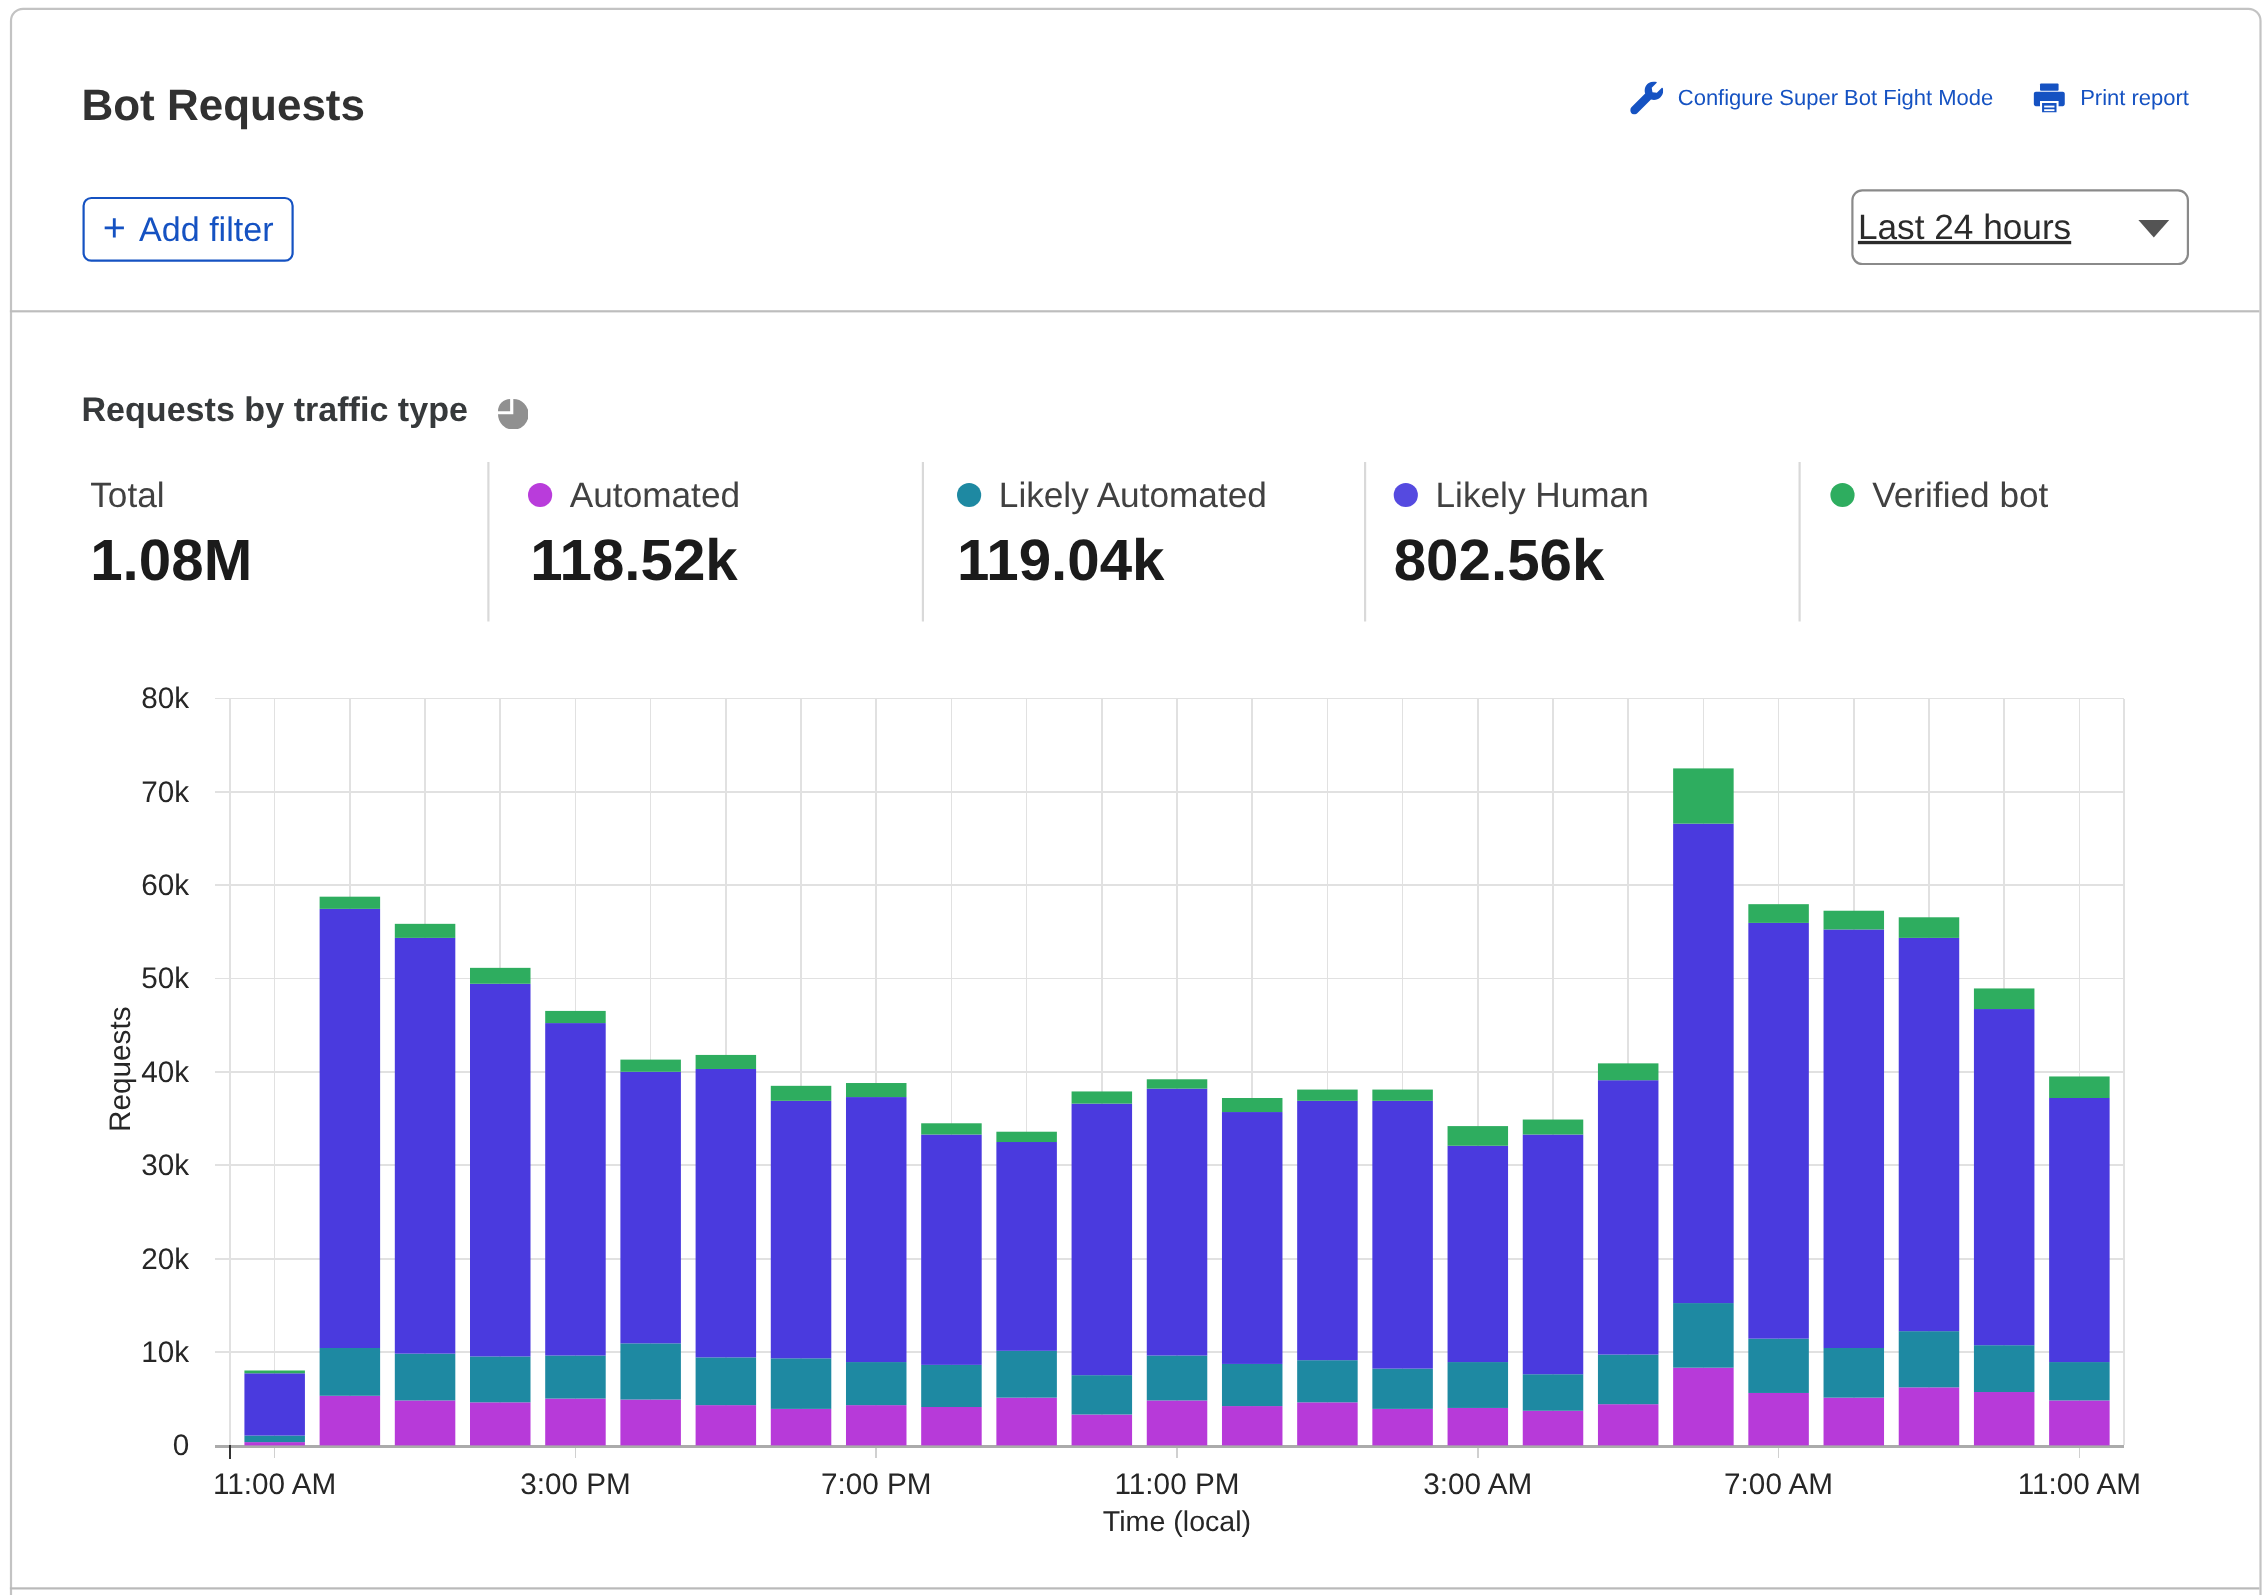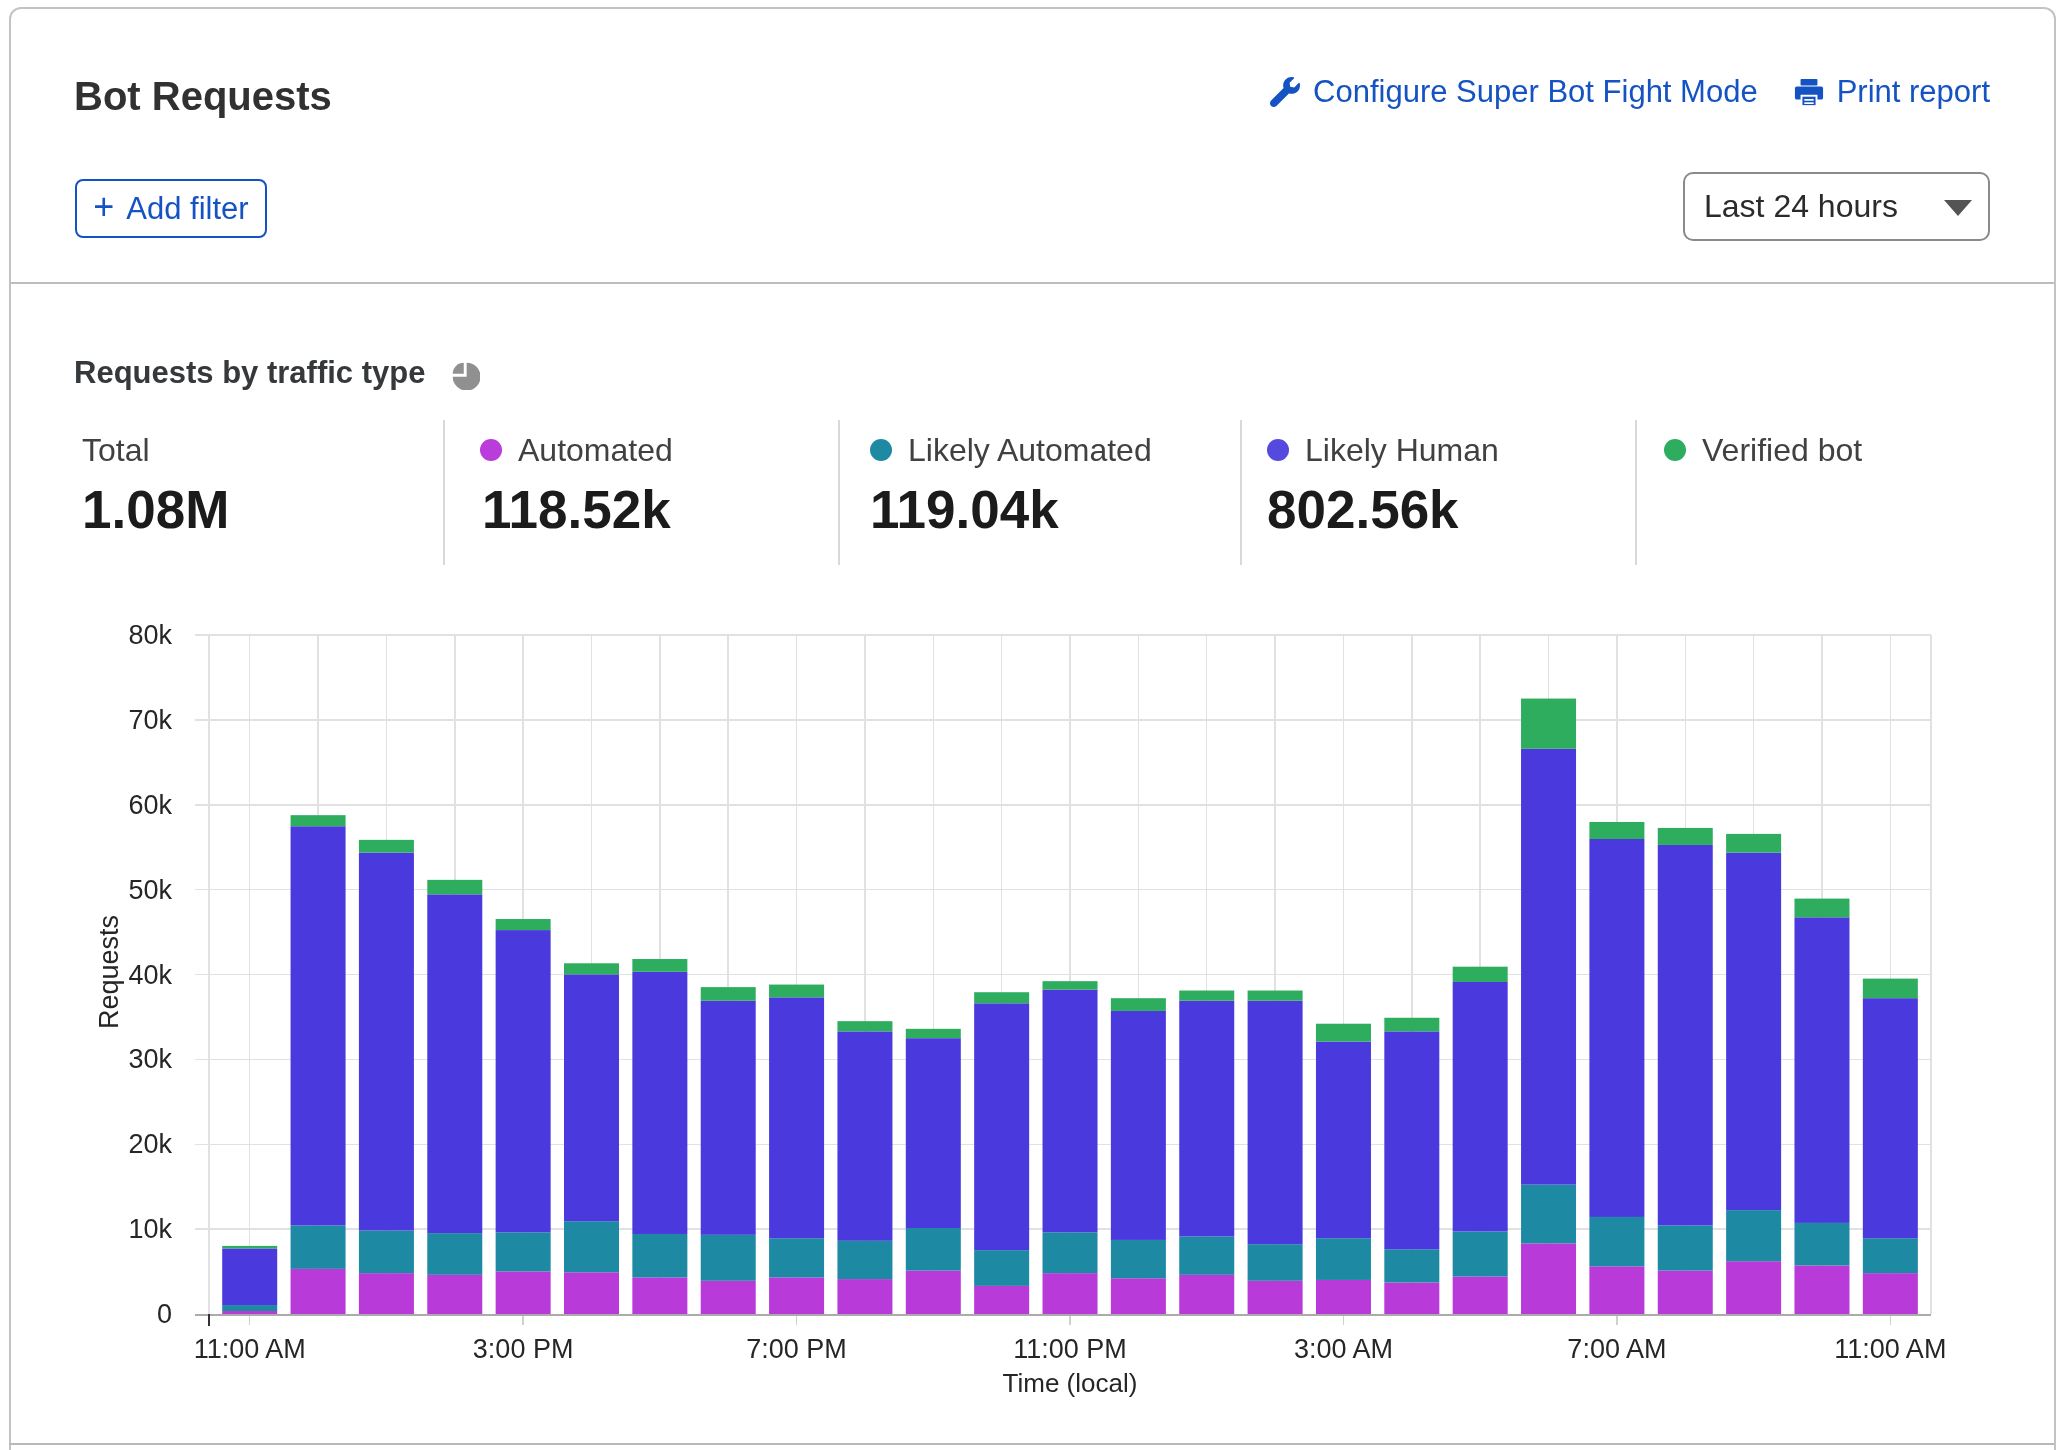--- a/index.html
+++ b/index.html
@@ -2,29 +2,29 @@
 <html><head>
 <meta charset="utf-8">
 <style>
   html,body{margin:0;padding:0;}
   body{width:2062px;height:1450px;overflow:hidden;background:#fff;
        font-family:"Liberation Sans", sans-serif;position:relative;}
   .card{position:absolute;left:9px;top:7px;width:2043px;height:1600px;
         border:2px solid #c3c3c3;border-radius:12px;background:#fff;}
   .hdr-title{position:absolute;left:74px;top:74px;font-size:40px;font-weight:700;color:#313131;}
   .links{position:absolute;right:72px;top:74px;display:flex;align-items:flex-start;gap:36px;
-         color:#1552c2;font-size:31px;}
+         color:#1552c2;font-size:20px;}
   .link{display:flex;align-items:center;gap:13px;}
   .btn-filter{position:absolute;left:75px;top:179px;width:188px;height:55px;
         border:2px solid #1552c2;border-radius:8px;display:flex;align-items:center;justify-content:center;
         color:#1552c2;font-size:31px;gap:12px;}
   .btn-filter .plus{font-size:36px;font-weight:400;line-height:1;margin-top:-3px;}
   .select{box-sizing:border-box;position:absolute;left:1683px;top:172px;width:307px;height:69px;
         border:2px solid #8a8a8a;border-radius:10px;display:flex;align-items:center;
-        color:#2b2b2b;font-size:32px;padding-left:19px;}
+        color:#2b2b2b;font-size:32px;padding-left:4px;text-decoration:underline;}
   .select .caret{position:absolute;right:16px;top:26px;width:0;height:0;
         border-left:14px solid transparent;border-right:14px solid transparent;border-top:16px solid #545454;}
   .divider{position:absolute;left:9px;top:282px;width:2045px;height:0;border-top:2px solid #bdbdbd;}
   .sec-title{position:absolute;left:74px;top:355px;font-size:31px;font-weight:700;color:#36393b;
         display:flex;align-items:center;gap:26px;}
   .stats{position:absolute;left:0;top:413px;width:2043px;height:152px;}
   .stat-col{position:absolute;top:0;height:152px;}
   .stat-label{font-size:32px;color:#414141;display:flex;align-items:center;gap:16px;height:38px;margin-top:18px;}
   .dot{width:22px;height:22px;border-radius:50%;display:inline-block;}
   .stat-value{font-size:53px;font-weight:700;color:#1b1b1b;margin-top:10px;}

